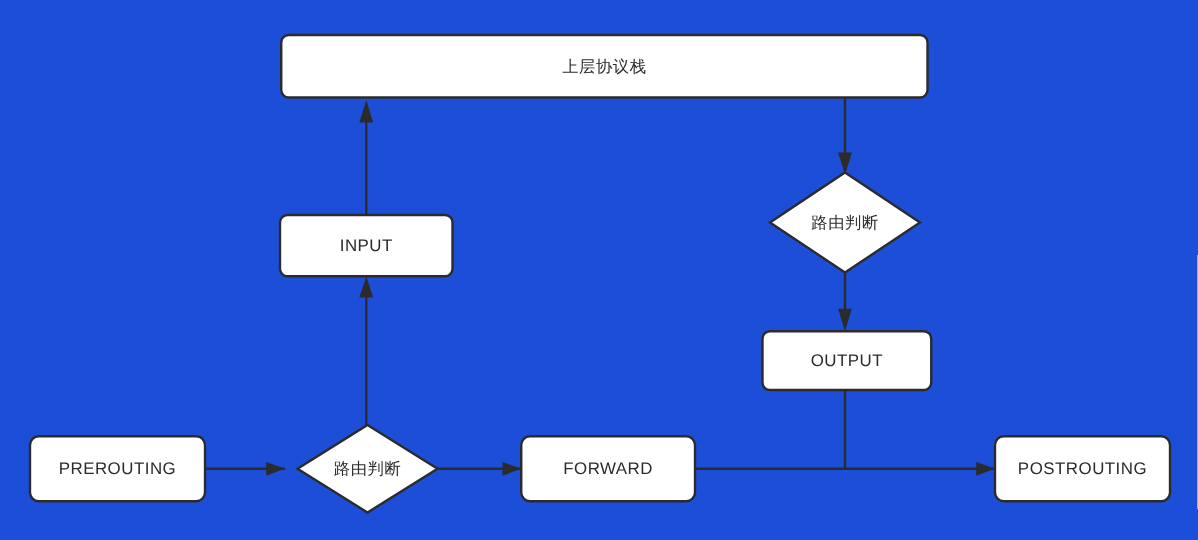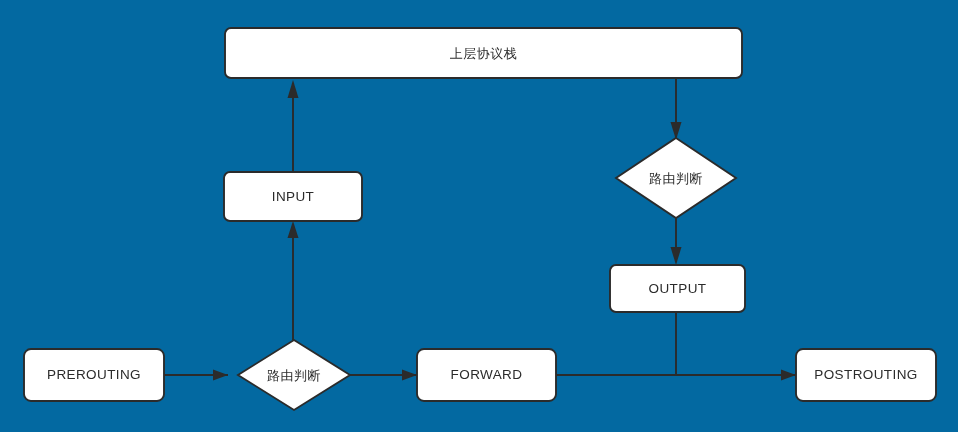--- a/index.html
+++ b/index.html
@@ -8,21 +8,21 @@
     padding: 0;
     background: #ffffff;
   }
   body {
     font-family: "Liberation Sans", "DejaVu Sans", sans-serif;
   }
   #canvas {
     position: relative;
     width: 958px;
     height: 432px;
-    background: #0369a1;
+    background: #1d4ed8;
     overflow: hidden;
     text-decoration: underline;
   }
   #diagram-svg {
     position: absolute;
     top: 0;
     left: 0;
     width: 958px;
     height: 432px;
     display: block;

